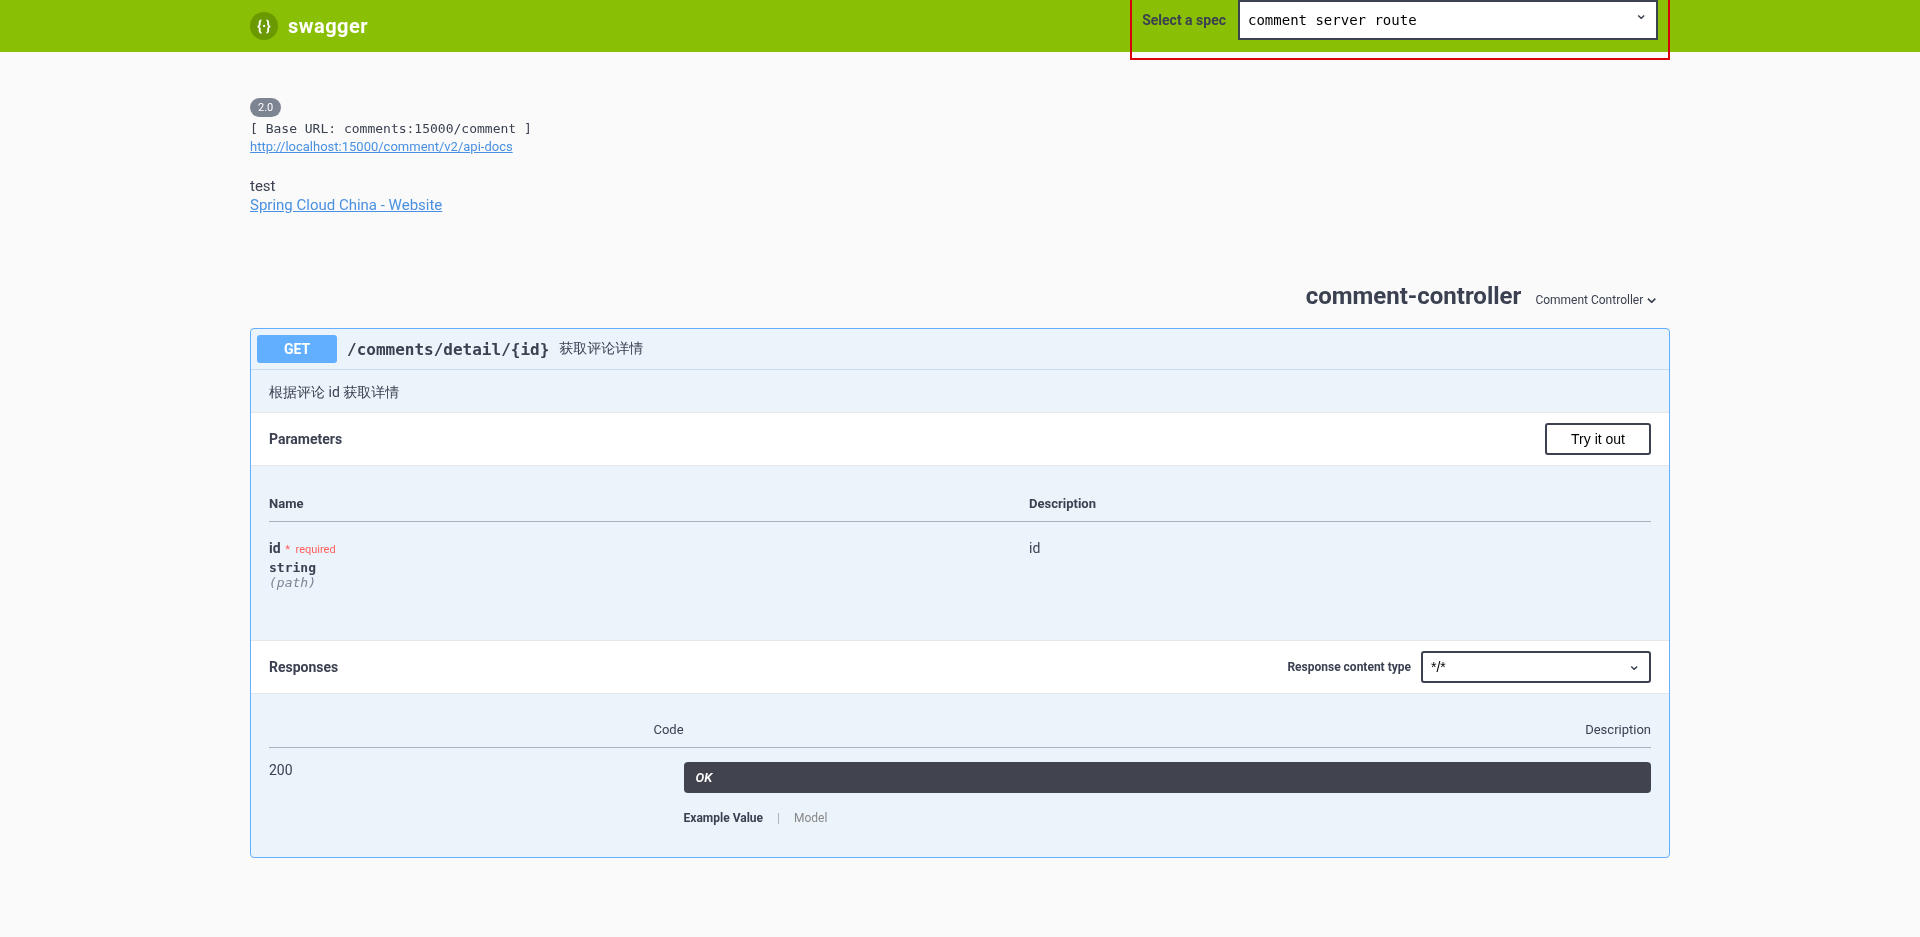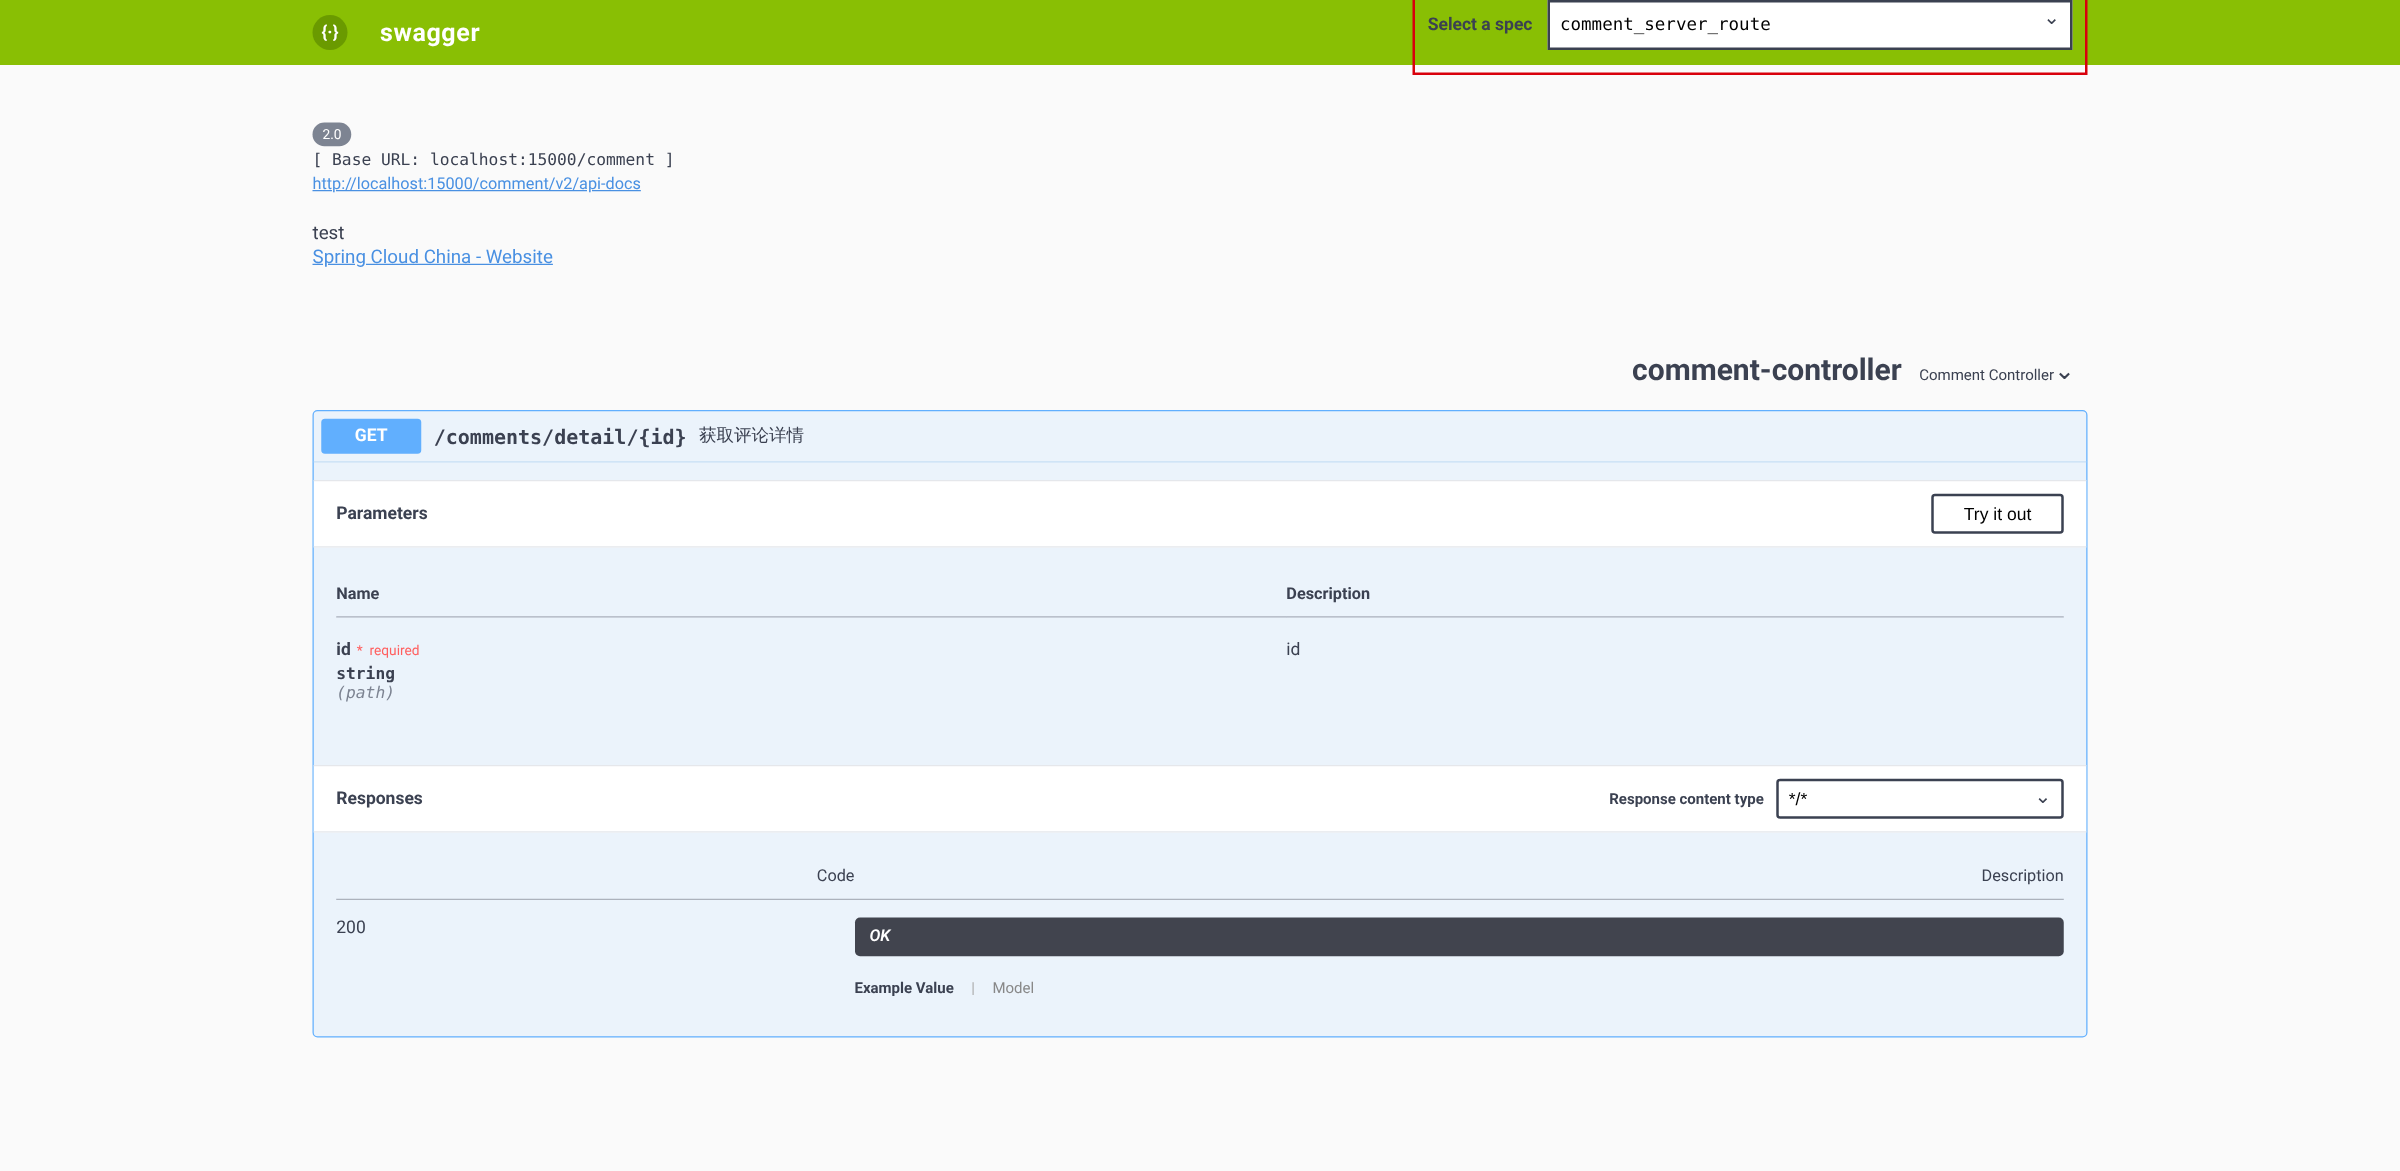--- a/index.html
+++ b/index.html
@@ -40,21 +40,20 @@
       justify-content: center;
       color: #fff;
       font-weight: bold;
       font-size: 14px;
     }
     .logo-text {
       color: #fff;
       font-size: 20px;
       font-weight: 700;
       letter-spacing: 0.5px;
-      margin-left: 16px;
     }
     .spec-select-wrap {
       display: flex;
       align-items: center;
       gap: 12px;
       border: 2px solid #d8000c;
       padding: 6px 10px 18px 10px;
       background: transparent;
     }
     .spec-label {
@@ -361,21 +360,21 @@
     </div>
   </div>
 </div>
 
 <div class="main-container">
 
   <div>
     <div class="title-row">
       <span class="version-badge">2.0</span>
     </div>
-    <div class="base-url">[ Base URL: localhost:15000/comment ]</div>
+    <div class="base-url">[ Base URL: comments:15000/comment ]</div>
     <a href="#" class="api-docs-link">http://localhost:15000/comment/v2/api-docs</a>
     <div class="description-block">test</div>
     <a href="#" class="website-link">Spring Cloud China - Website</a>
   </div>
 
   <div class="tag-section">
     <div class="tag-header">
       <div class="tag-header-left">
         <span class="tag-name">comment-controller</span>
         <span class="tag-desc">Comment Controller</span>
@@ -384,20 +383,21 @@
     </div>
 
     <div class="opblock">
       <div class="opblock-summary">
         <span class="method-badge">GET</span>
         <span class="op-path">/comments/detail/{id}</span>
         <span class="op-summary-text">获取评论详情</span>
       </div>
 
       <div class="opblock-body">
+        <div class="op-desc">根据评论 id 获取详情</div>
 
         <div class="section-bar">
           <span class="section-title">Parameters</span>
           <button class="try-btn">Try it out</button>
         </div>
 
         <table class="params-table">
           <thead>
             <tr>
               <th style="width:55%">Name</th>

